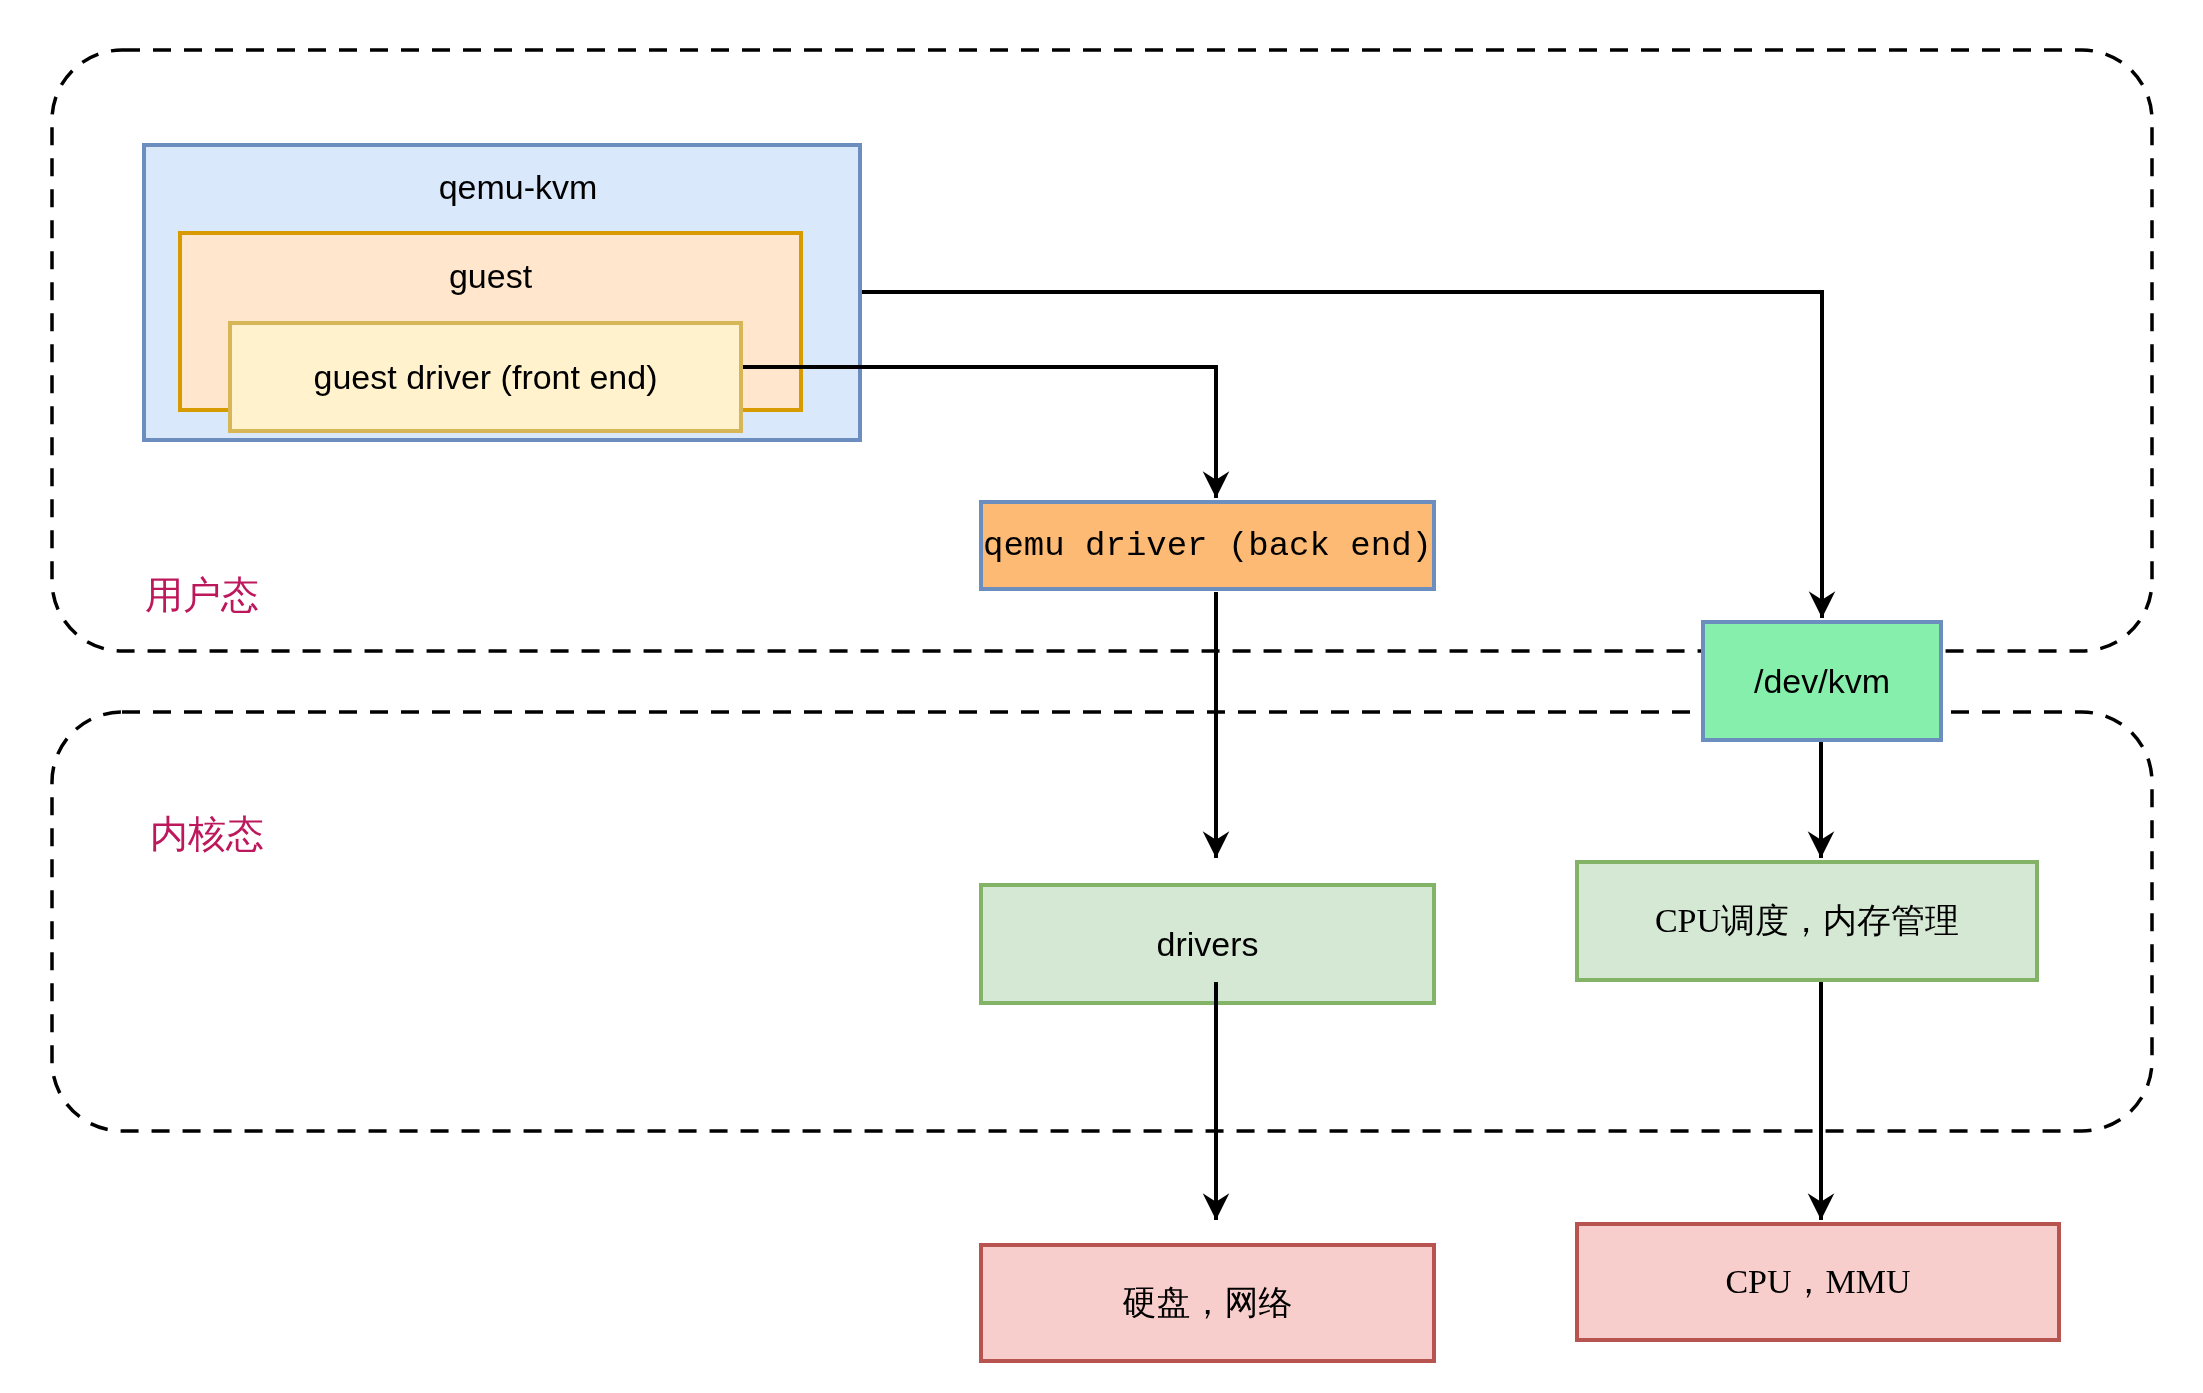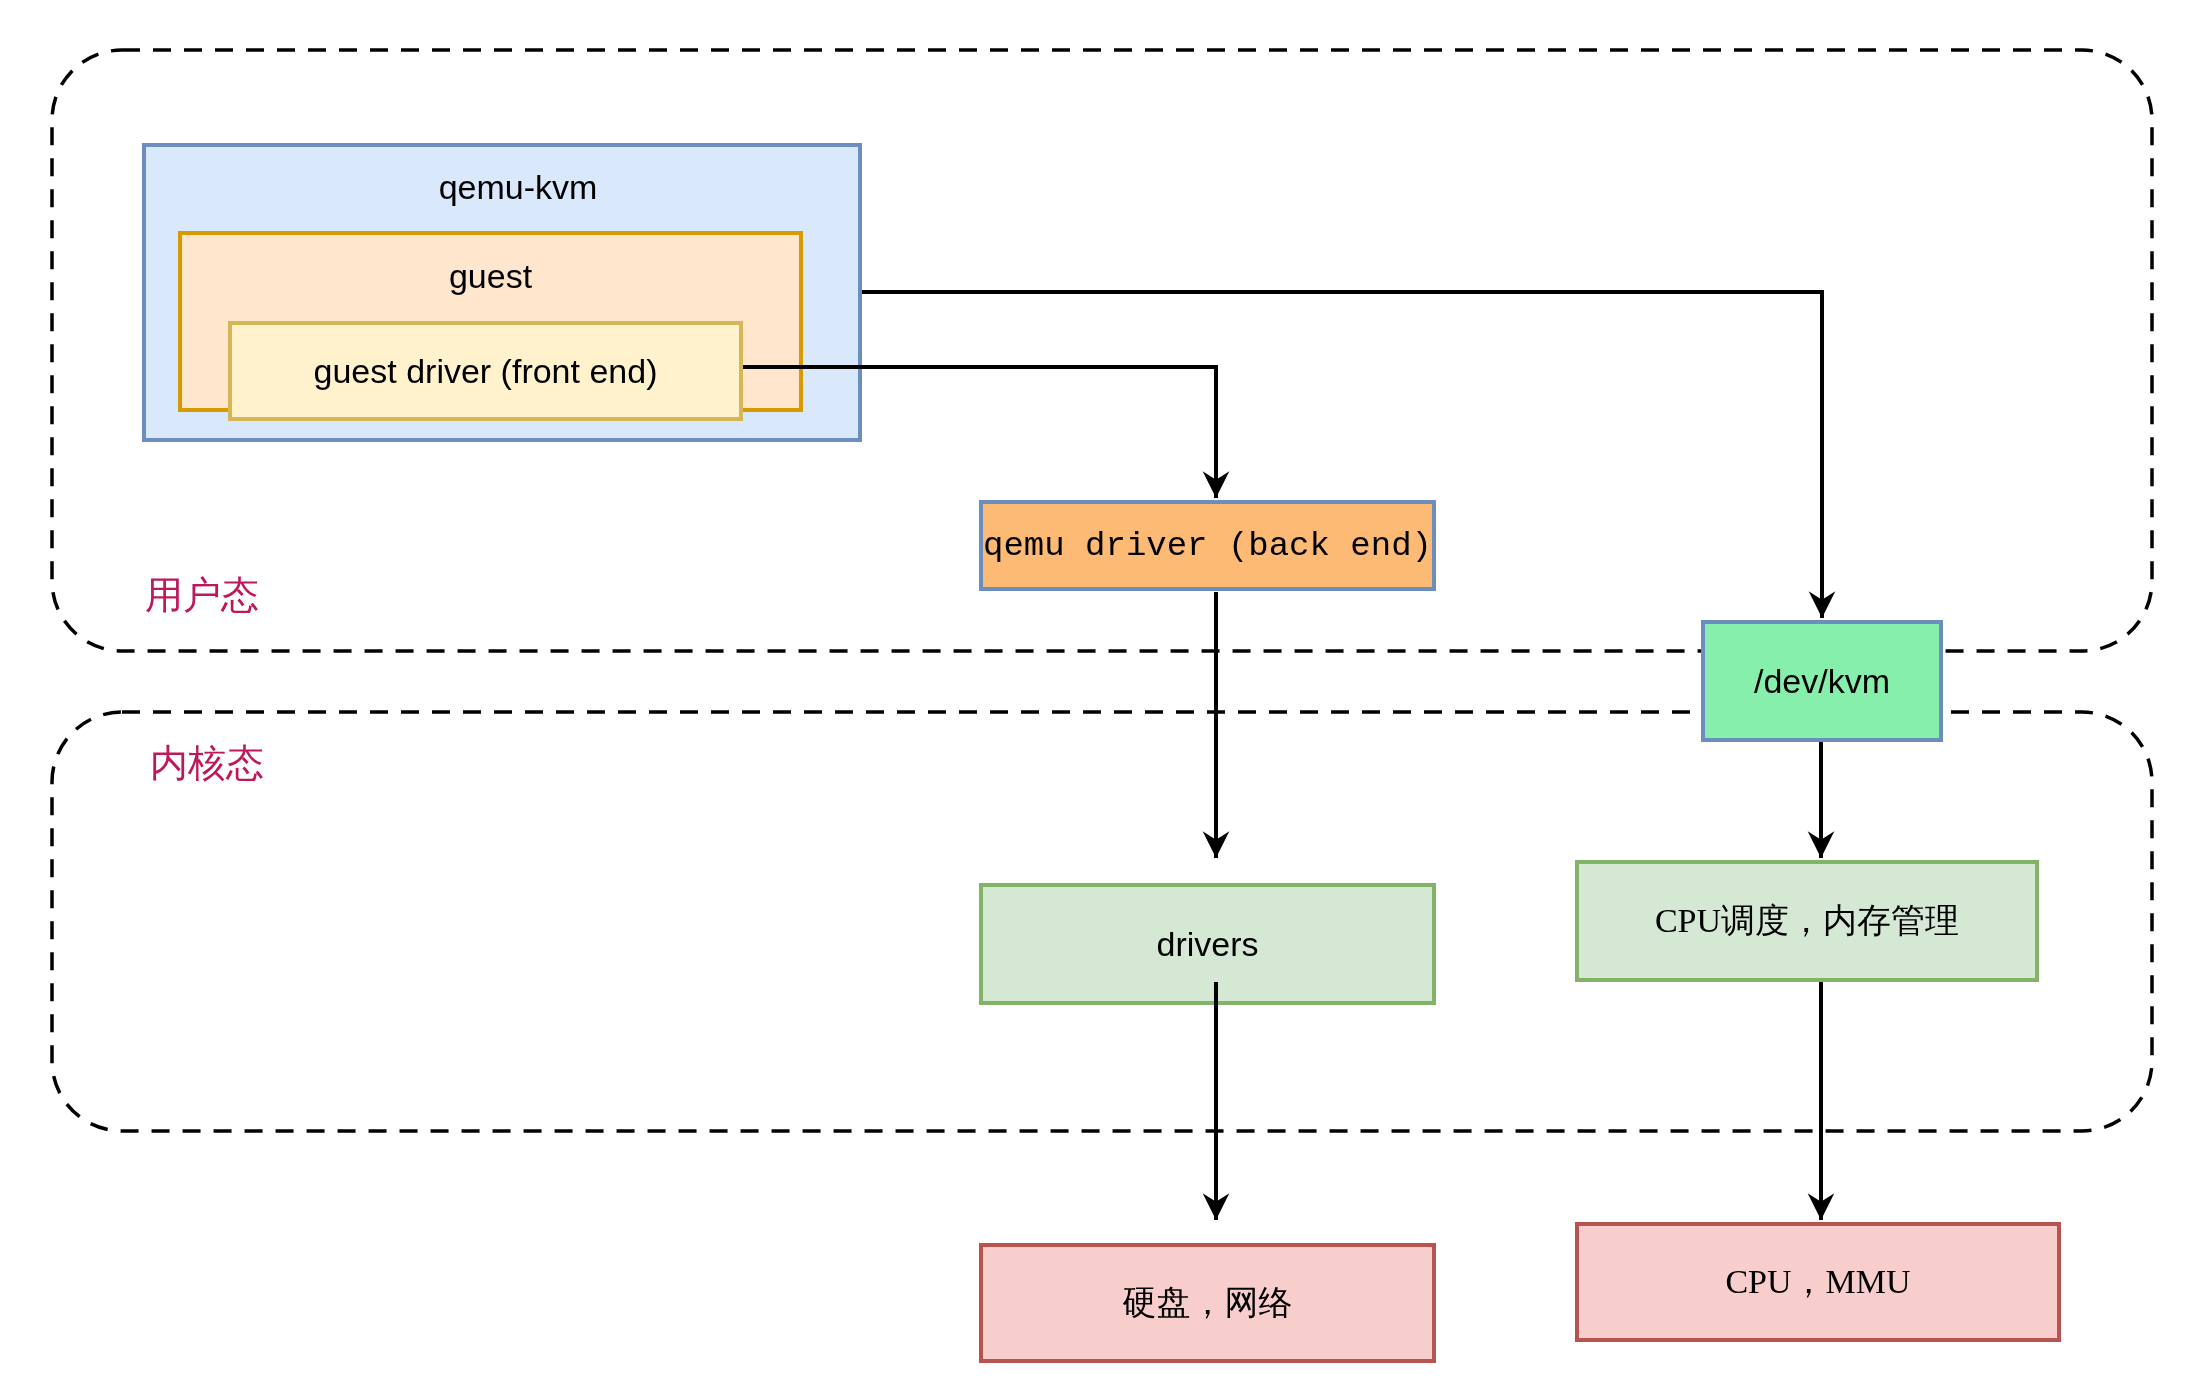--- a/index.html
+++ b/index.html
@@ -35,31 +35,31 @@
   .cjk{font-family:"Liberation Serif","DejaVu Serif",serif;}
   .region-label{
     position:absolute;z-index:1;
     font-size:38px;color:#be185d;
     font-family:"Liberation Serif","DejaVu Serif",serif;
     white-space:nowrap;
   }
   
   #node-qemu-kvm    {left:142px; top:143px; width:720px; height:299px;}
   #node-guest       {left:178px; top:231px; width:625px; height:181px;}
-  #node-guest-driver{left:228px; top:321px; width:515px; height:100px;}
+  #node-guest-driver{left:228px; top:321px; width:515px; height:112px;}
   #node-qemu-driver {left:979px; top:500px; width:457px; height:91px;}
   #node-dev-kvm     {left:1701px;top:620px; width:242px; height:122px;}
   #node-drivers     {left:979px; top:860px; width:457px; height:122px;}
   #node-cpu-sched   {left:1575px;top:860px; width:464px; height:122px;}
   #node-disk-net    {left:979px; top:1222px;width:457px; height:120px;}
   #node-cpu-mmu     {left:1575px;top:1222px;width:486px; height:120px;}
   #label-qemu-kvm-strip{left:158px;top:143px;width:720px;height:88px;}
   #label-guest-strip   {left:178px;top:231px;width:625px;height:90px;}
   #label-user-mode  {left:145px;top:570px;}
-  #label-kernel-mode{left:150px;top:738px;}
+  #label-kernel-mode{left:150px;top:809px;}
 </style>
 </head>
 <body>
 
 <div class="canvas">
 
   <svg class="layer" id="regions-layer" viewBox="0 0 2203 1393">
     <rect class="region-outline" x="52" y="50" width="2100" height="601" rx="70" ry="70"></rect>
     <rect class="region-outline" x="52" y="712" width="2100" height="419" rx="70" ry="70"></rect>
   </svg>

